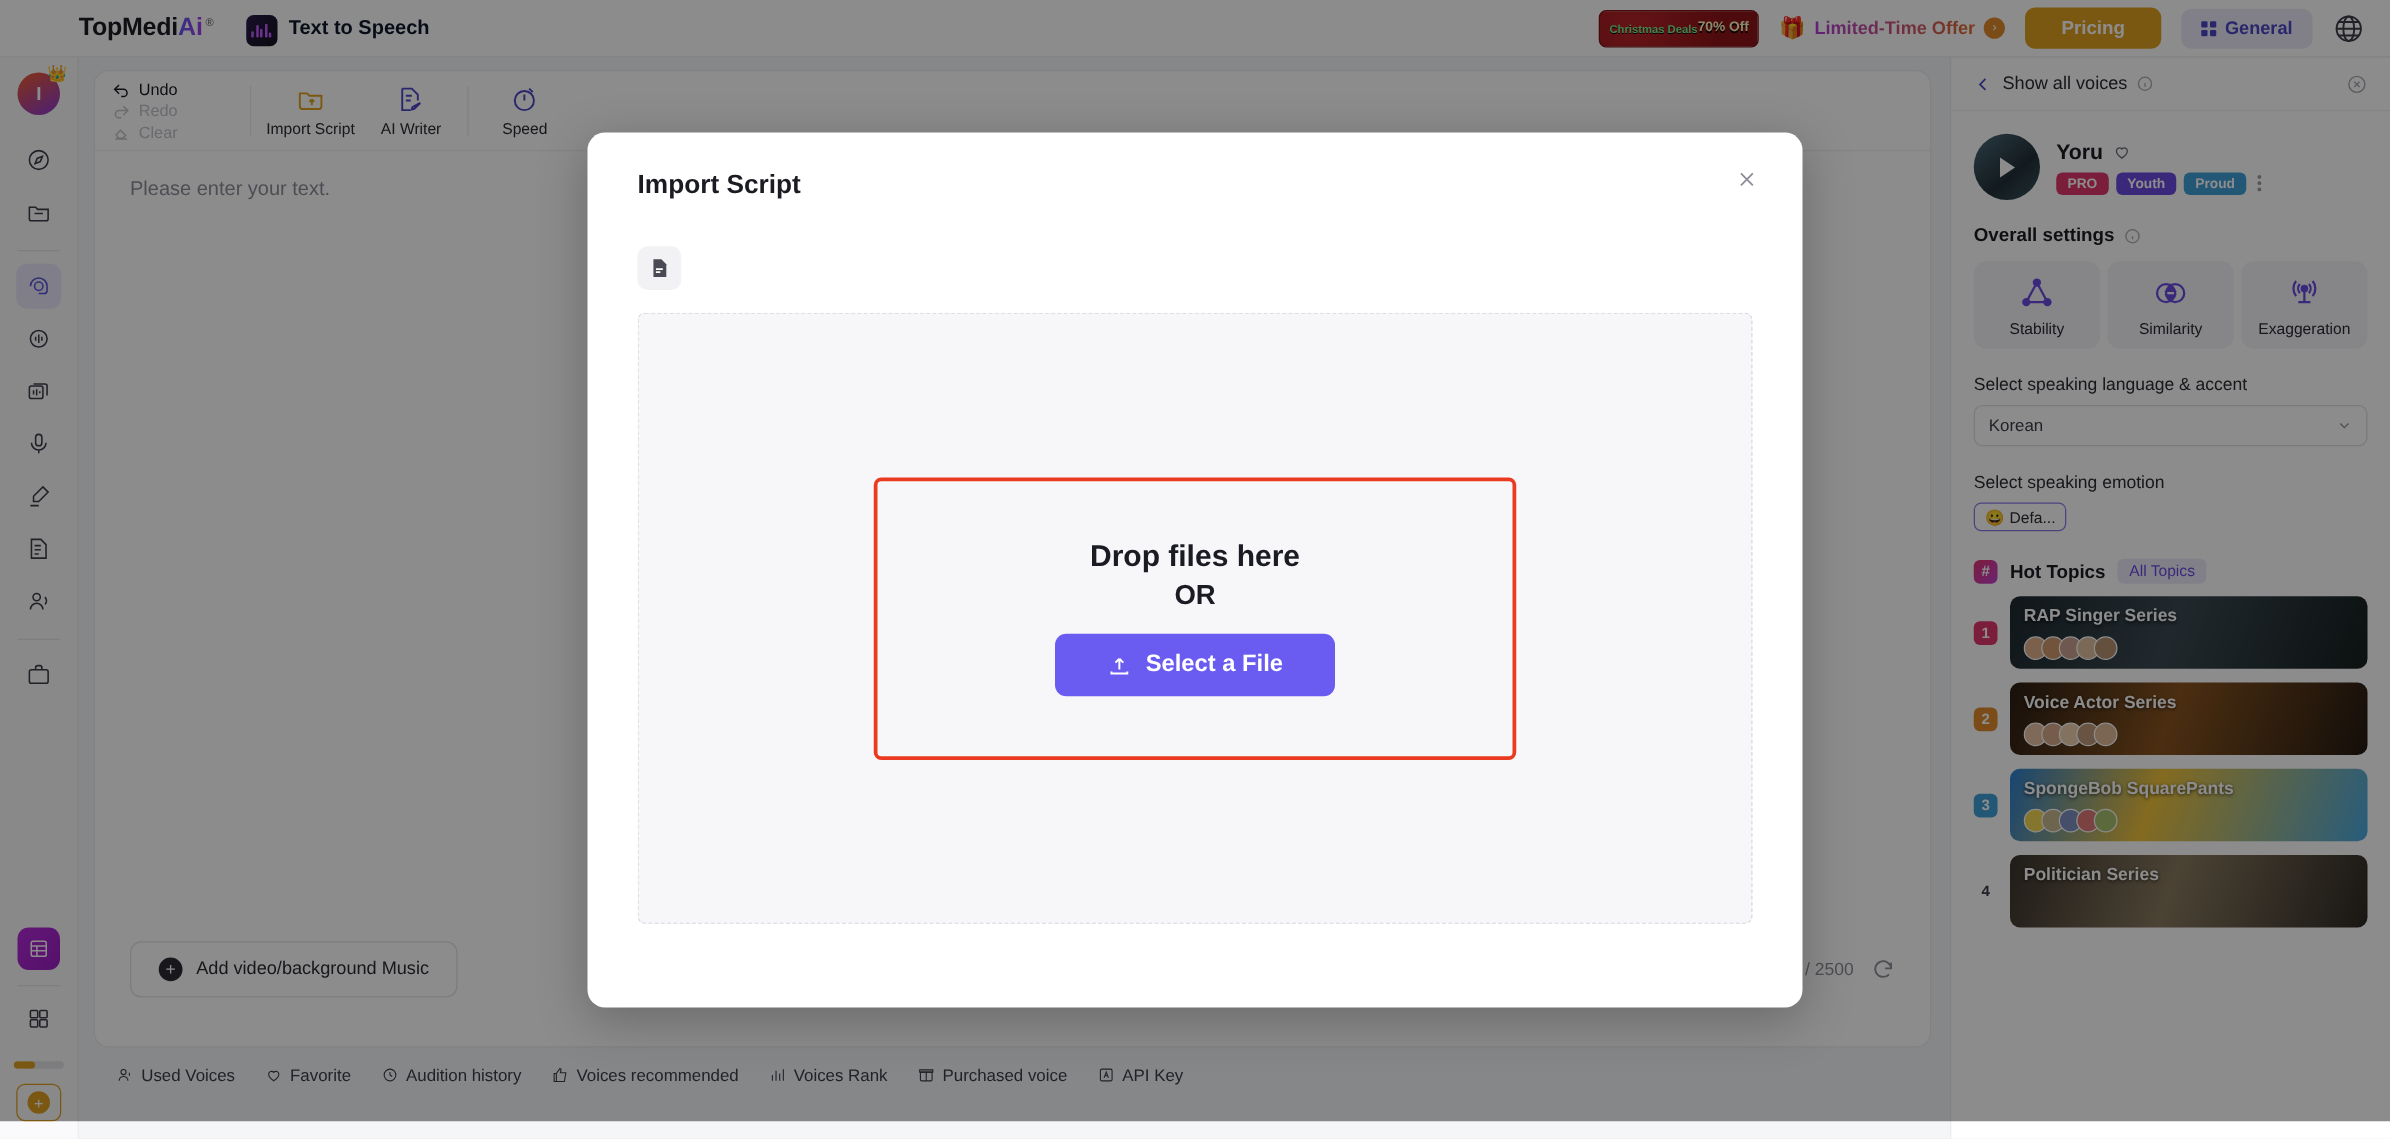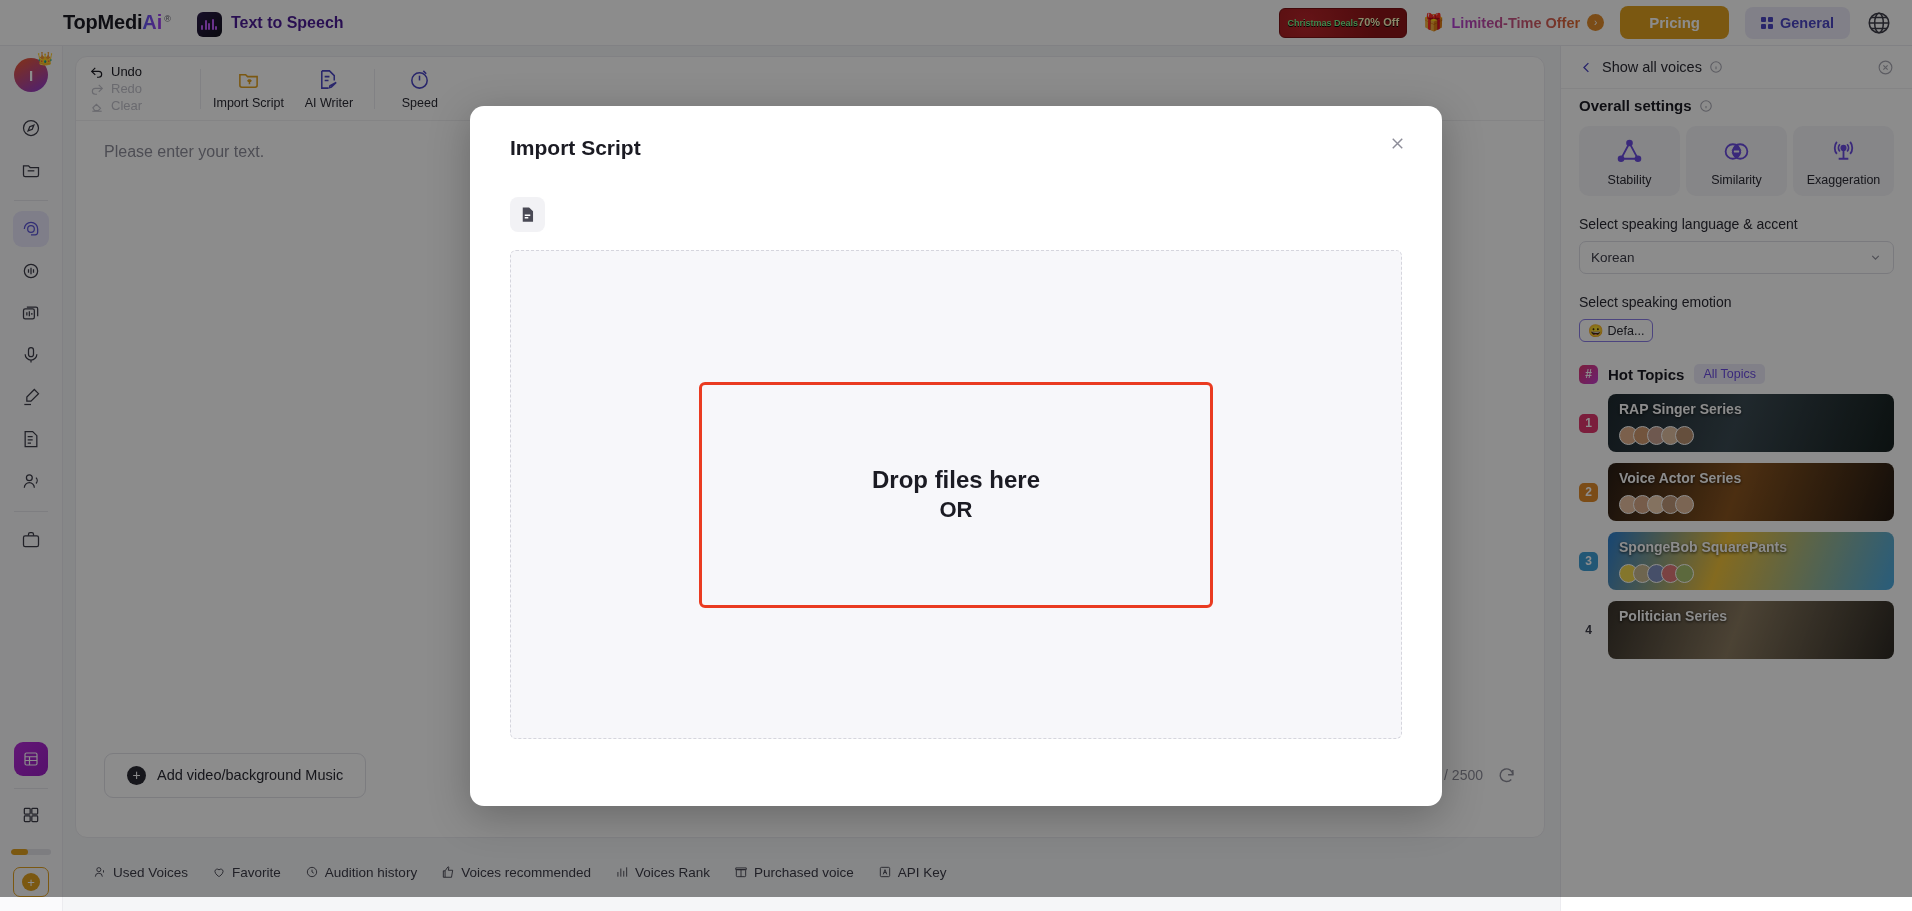--- a/index.html
+++ b/index.html
@@ -33,21 +33,21 @@
     -webkit-background-clip: text; background-clip: text; color: transparent; }
   .brand-r { font-size: 9px; color: #5a5a66; margin-left: 2px; position: relative; top: -7px;}
   .app-chip {
     width: 25px; height: 25px; border-radius: 6px; margin-left: 26px;
     background: linear-gradient(135deg,#2a1b4a,#13121c);
     display: flex; align-items: center; justify-content: center;
     position: relative; top: 2px;
   }
   .app-chip .bars { display: flex; align-items: flex-end; gap: 1.5px; height: 11px; }
   .app-chip .bars i { display: block; width: 2px; background: #c05bff; border-radius: 1px; }
-  .app-name { margin-left: 9px; font-size: 16px; font-weight: bold; color: #4c1d95; }
+  .app-name { margin-left: 9px; font-size: 16px; font-weight: bold; color: #0f172a; }
 
   .header-right { margin-left: auto; display: flex; align-items: center; gap: 16px; margin-right: 20px; }
   .xmas-banner {
     width: 128px; height: 30px; border-radius: 6px;
     background: radial-gradient(circle at 20% 50%, #b8252a, #8d1418 70%);
     display: flex; flex-direction: row; align-items: center; justify-content: center;
     overflow: hidden; position: relative; border: 1px solid #7a1114;
   }
   .xmas-banner .l1 { font-size: 9px; font-weight: bold; color: #7ef08a; line-height: 10px; text-shadow: 0 1px 0 #000;}
   .xmas-banner .l2 { font-size: 11px; font-weight: bold; color: #fff8c0; line-height: 11px; text-shadow: 0 1px 0 #000;}
@@ -151,21 +151,21 @@
   .add-music-btn .plus {
     width: 19px; height: 19px; border-radius: 50%; background: #2a2a33; color: #fff;
     font-size: 14px; display: flex; align-items: center; justify-content: center;
   }
   .add-music-btn span { font-size: 14.5px; color: #2a2a33; }
   .char-counter { margin-left: auto; display: flex; align-items: center; gap: 14px; color: #8d8d99; font-size: 14px; }
   .refresh-ico { width: 19px; height: 19px; cursor: pointer; }
 
   
   #bottombar {
-    position: absolute; bottom: 0; left: 63px; width: 1849px; height: 50px;
+    position: absolute; bottom: 12px; left: 63px; width: 1849px; height: 50px;
     display: flex; align-items: center; padding: 0 30px;
     z-index: 9;
   }
   .bb-links { display: flex; align-items: center; gap: 24px; }
   .bb-link { display: flex; align-items: center; gap: 6px; font-size: 13.5px; color: #3c3c48; cursor: pointer; }
   .bb-link svg { width: 14px; height: 14px; }
   .bb-right { margin-left: auto; display: flex; align-items: center; gap: 10px; }
   .bb-remaining { font-size: 13.5px; color: #3c3c48; }
   .x4-badge {
     background: #3f9fd6; color: #fff; font-size: 11.5px; font-weight: bold;
@@ -618,20 +618,43 @@
       <svg class="info-ico" viewBox="0 0 24 24" fill="none" stroke="currentColor" stroke-width="1.8">
           <circle cx="12" cy="12" r="9"></circle>
           <path d="M12 11v5M12 8h.01"></path>
         </svg>
       <svg class="rp-close" viewBox="0 0 24 24" fill="none" stroke="currentColor" stroke-width="1.6">
           <circle cx="12" cy="12" r="9"></circle>
           <path d="M9 9l6 6M15 9l-6 6"></path>
         </svg>
     </div>
 
+    <div class="voice-card">
+      <div class="voice-avatar">
+        <span class="play"></span>
+      </div>
+      <div class="voice-meta">
+        <div class="voice-name-row">
+          <span class="voice-name">Yoru</span>
+          <svg class="heart" viewBox="0 0 24 24" fill="none" stroke="currentColor" stroke-width="1.6">
+              <path d="M12 20s-7-4.5-7-9a4 4 0 017-2.6A4 4 0 0119 11c0 4.5-7 9-7 9z"></path>
+            </svg>
+        </div>
+        <div class="tag-row">
+          <span class="tag pro">PRO</span>
+          <span class="tag youth">Youth</span>
+          <span class="tag proud">Proud</span>
+          <span class="dots-v">
+              <i></i>
+              <i></i>
+              <i></i>
+            </span>
+        </div>
+      </div>
+    </div>
 
     <div class="rp-section-title">
       <span>Overall settings</span>
       <svg style="width:14px;height:14px;color:#a8a8b3" viewBox="0 0 24 24" fill="none" stroke="currentColor" stroke-width="1.8">
           <circle cx="12" cy="12" r="9"></circle>
           <path d="M12 16v-4M12 8h.01"></path>
         </svg>
     </div>
 
     <div class="settings-row">
@@ -747,17 +770,24 @@
       <svg viewBox="0 0 24 24" fill="currentColor">
           <path d="M6 3h8l5 5v13H6z"></path>
           <path d="M8.5 12h7v1.8h-7zM8.5 15.2h4.5V17H8.5z" fill="#fff"></path>
         </svg>
     </div>
 
     <div class="drop-panel">
       <div class="drop-inner">
         <div class="drop-title">Drop files here</div>
         <div class="drop-or">OR</div>
+        <button class="select-file-btn">
+          <svg viewBox="0 0 24 24" fill="none" stroke="#fff" stroke-width="2">
+              <path d="M12 16V5M12 5l-4 4M12 5l4 4"></path>
+              <path d="M4 18v2h16v-2"></path>
+            </svg>
+          <span>Select a File</span>
+        </button>
       </div>
     </div>
   </div>
 
 </div>
 
 </body></html>

